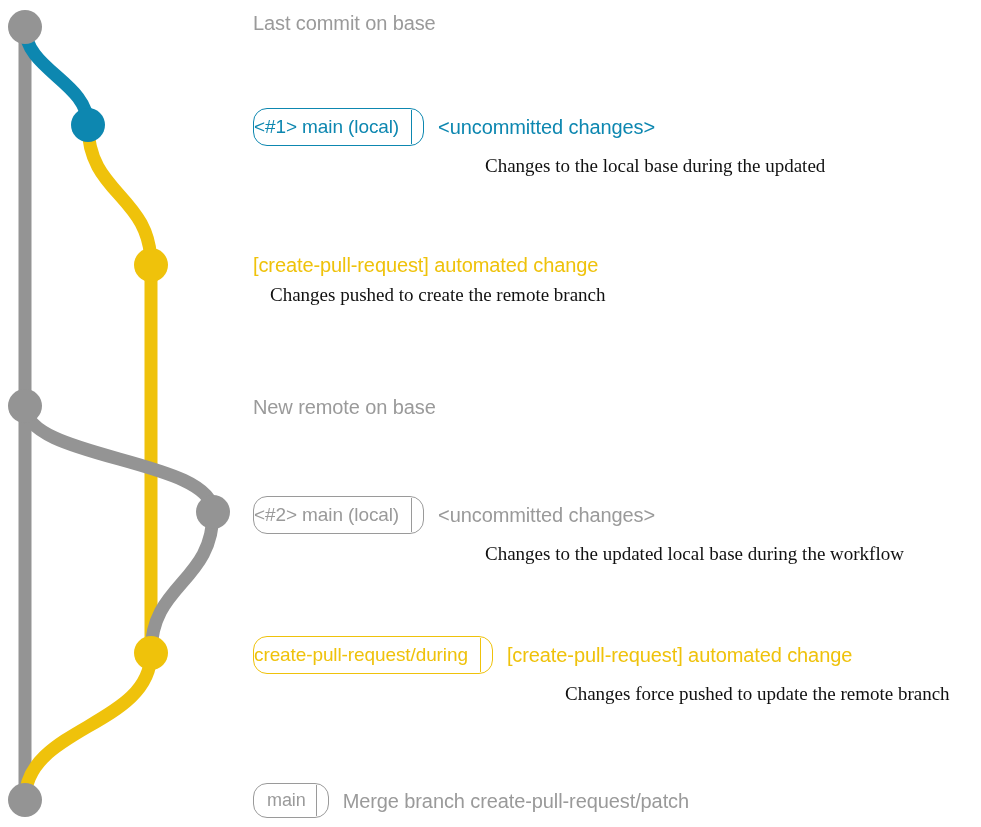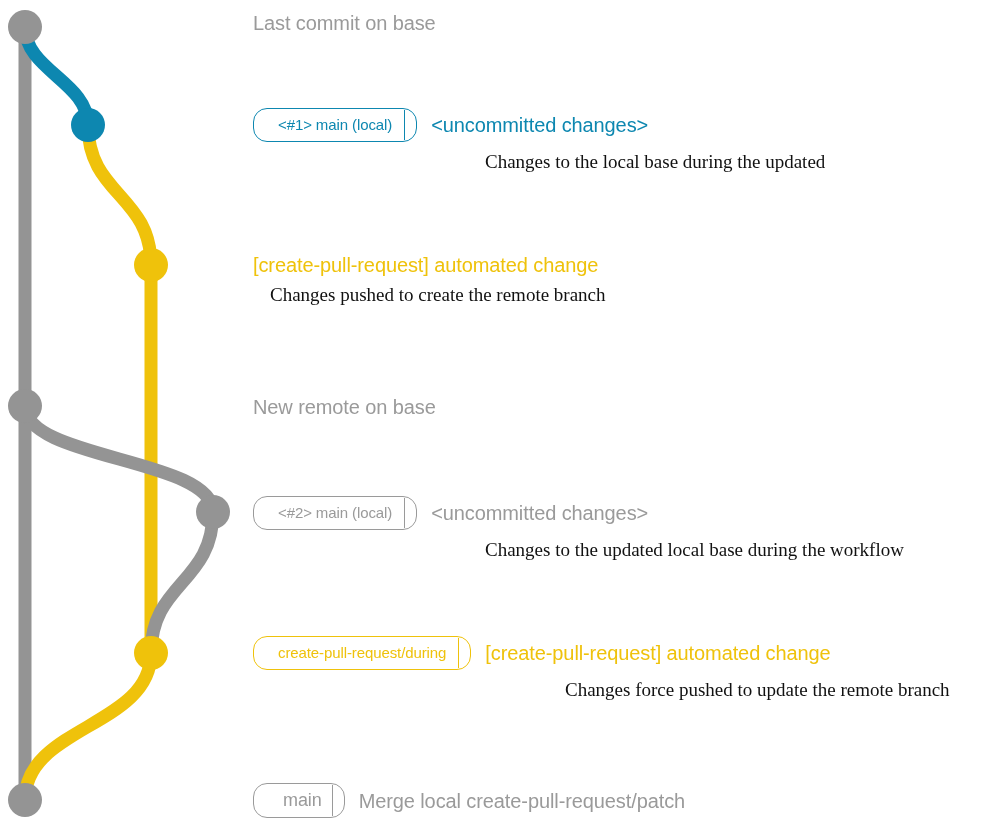--- a/index.html
+++ b/index.html
@@ -40,23 +40,23 @@
   .row-head {
     display: flex;
     align-items: center;
     gap: 14px;
     white-space: nowrap;
   }
 
   .ref-badge {
     display: inline-block;
     position: relative;
-    font-size: 15px;
+    font-size: 19px;
     line-height: 1;
-    padding: 8px 24px 9px 24px;
+    padding: 8px 24px 9px 0;
     border: 1.6px solid currentColor;
     border-radius: 14px;
     letter-spacing: -0.1px;
   }
   .ref-badge::after {
     content: "";
     position: absolute;
     right: 11px;
     top: 1px;
     bottom: 1px;
@@ -158,18 +158,18 @@
   <div class="row" style="top:636px;">
     <div class="row-head">
       <span class="ref-badge c-gold">create-pull-request/during</span>
       <span class="subject c-gold">[create-pull-request] automated change</span>
     </div>
     <div class="desc" style="margin-left:312px;">Changes force pushed to update the remote branch</div>
   </div>
 
   <div class="row" style="top:783px;">
     <div class="row-head">
-      <span class="ref-badge c-gray" style="font-size:18px;padding:7px 22px 8px 29px;">main</span>
-      <span class="subject c-gray">Merge local create-pull-request/patch</span>
+      <span class="ref-badge c-gray" style="font-size:18px;padding:7px 22px 8px 13px;">main</span>
+      <span class="subject c-gray">Merge branch create-pull-request/patch</span>
     </div>
   </div>
 
 </div>
 
 </body></html>

